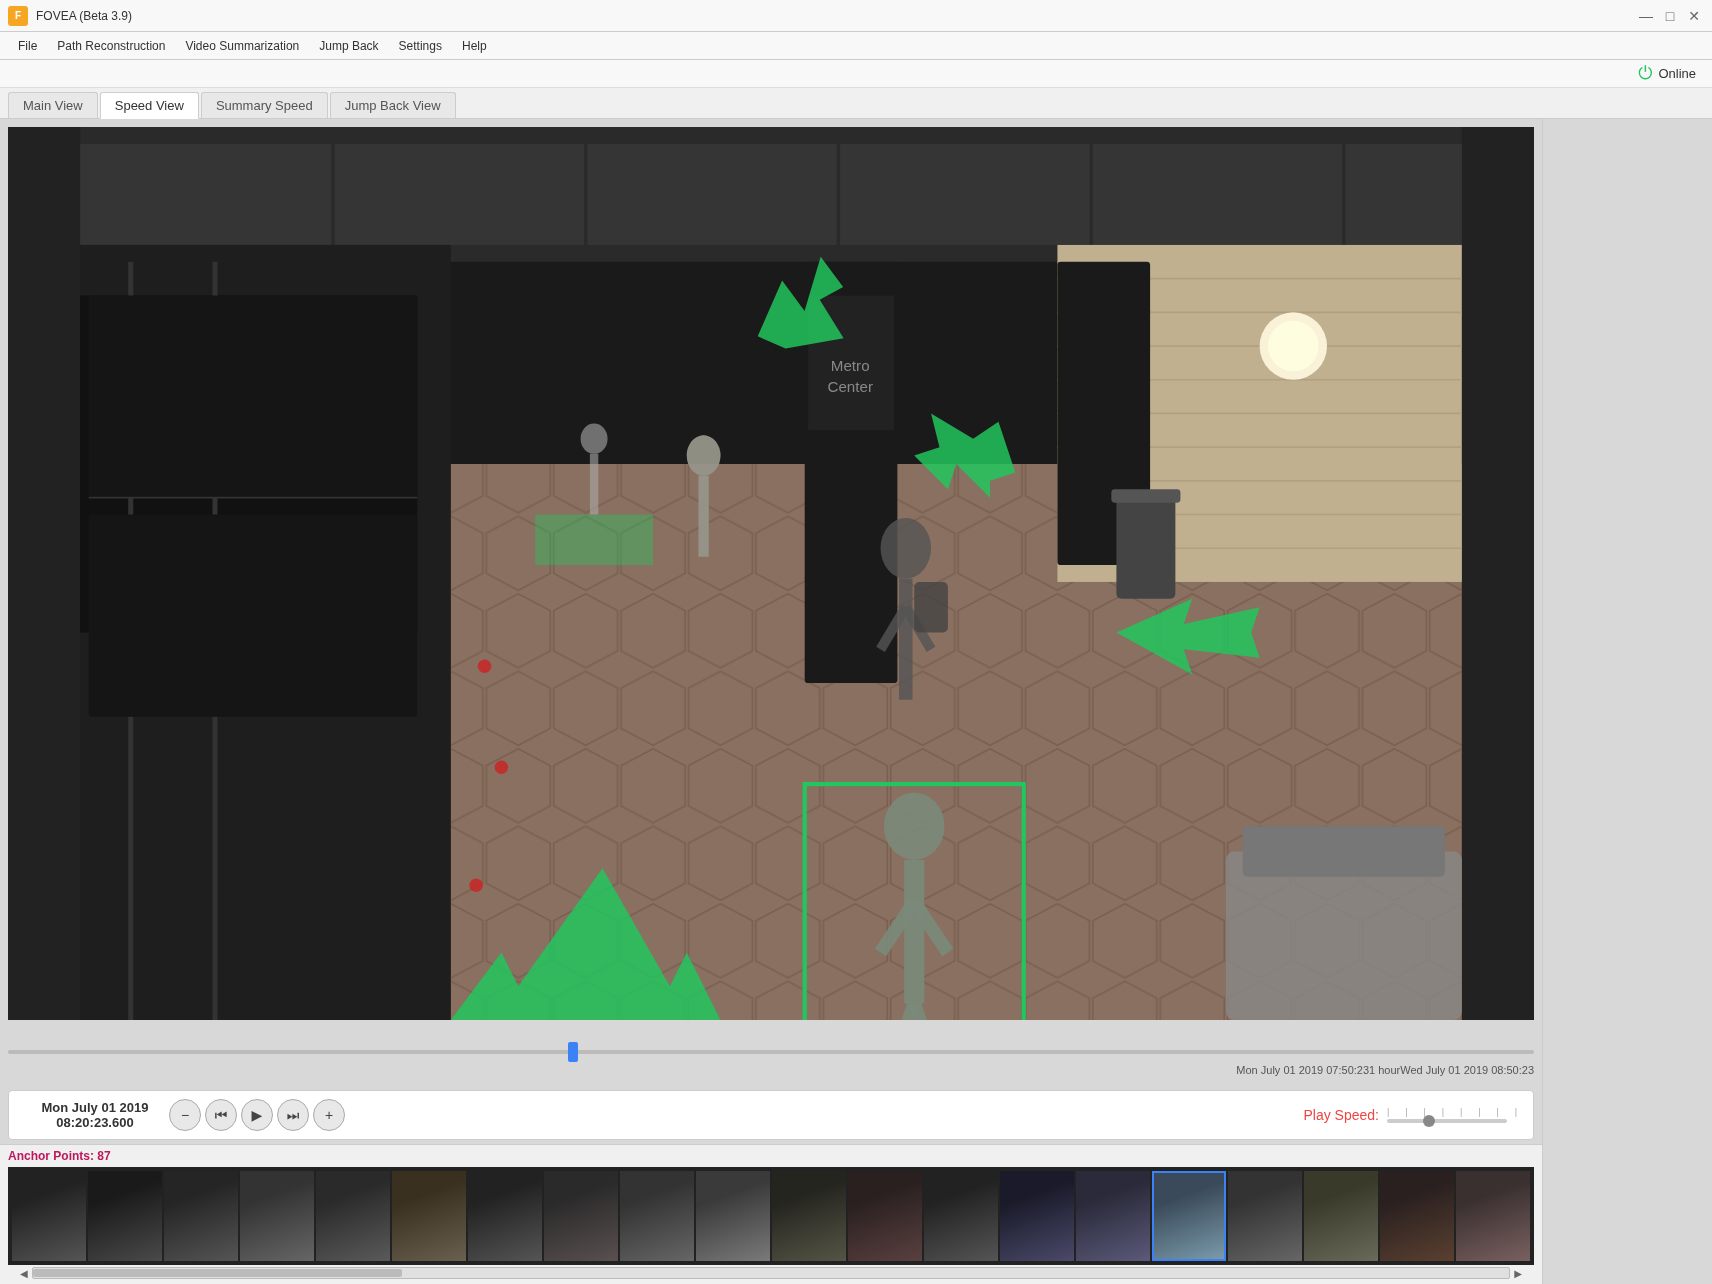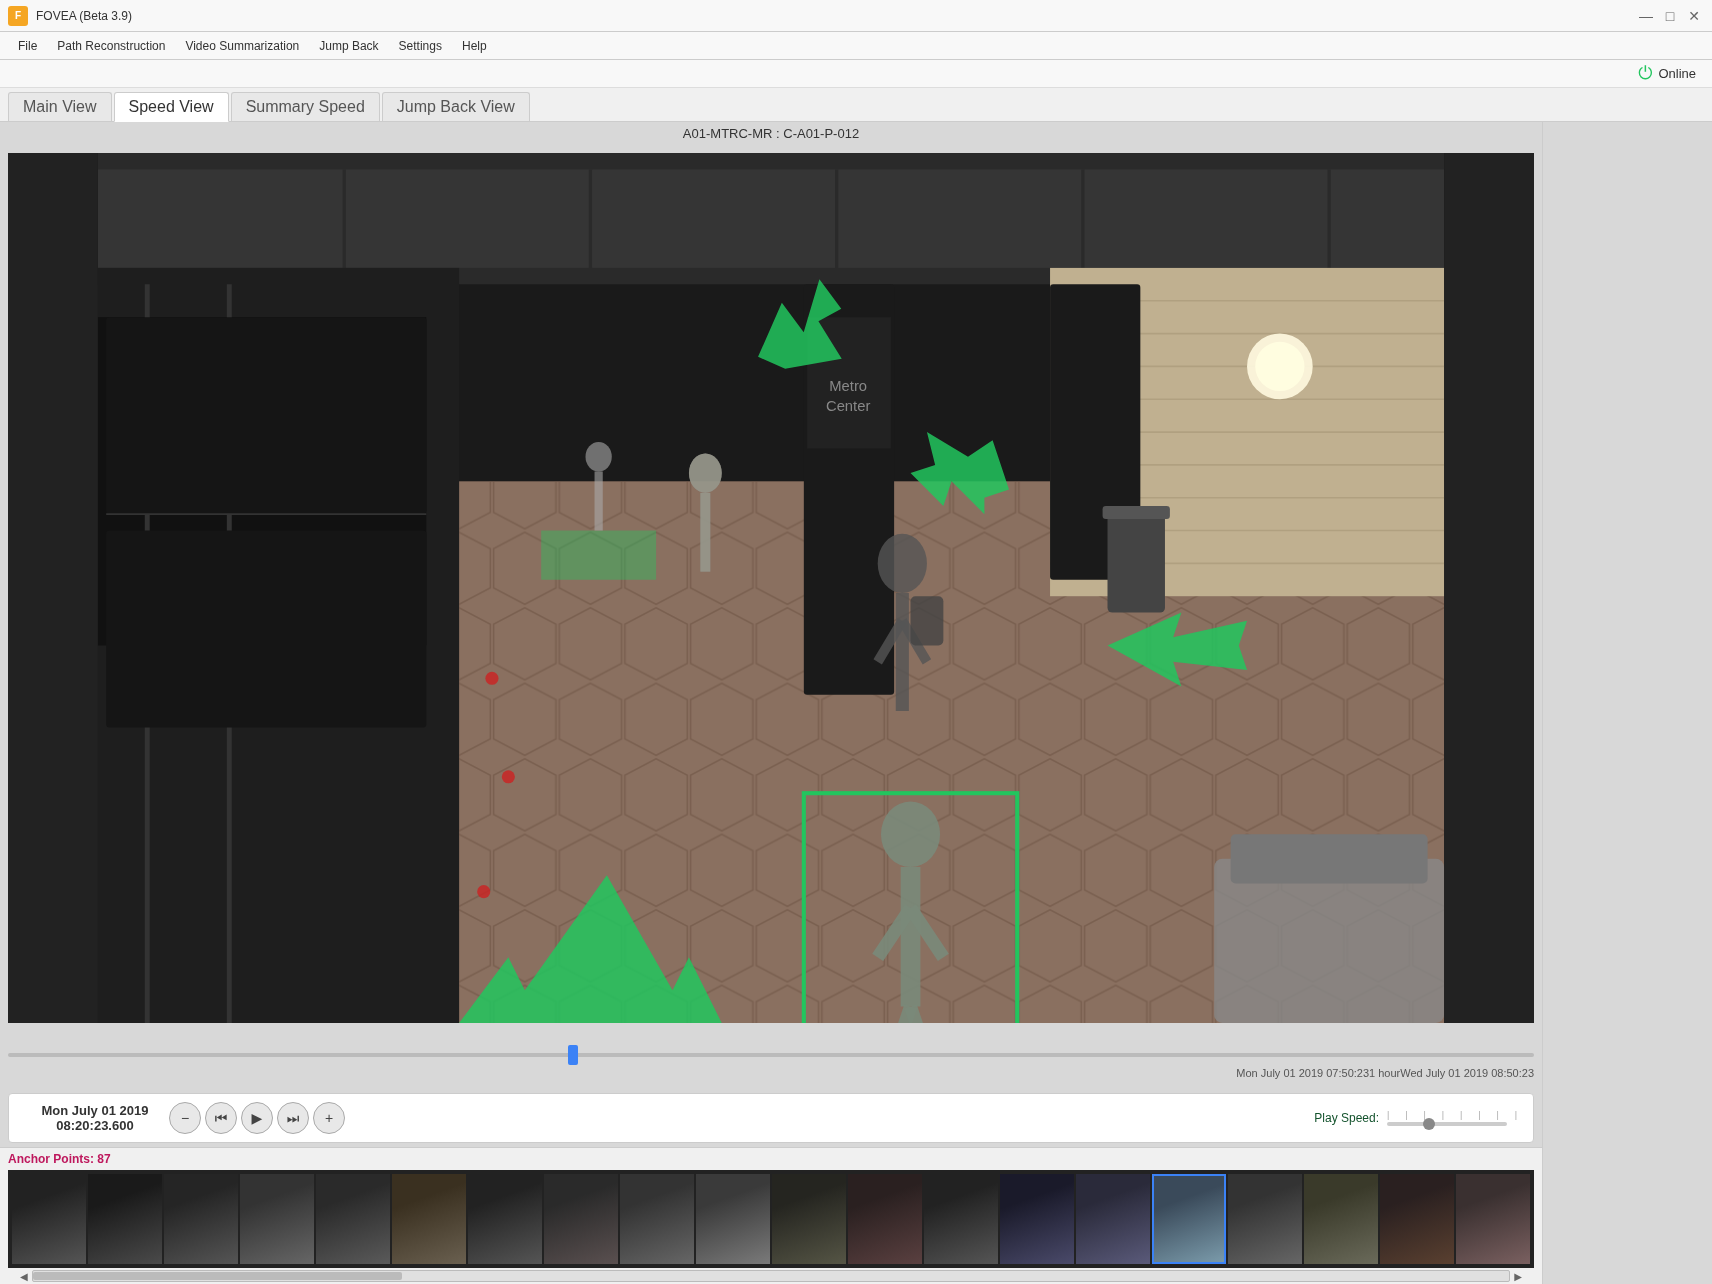--- a/index.html
+++ b/index.html
@@ -55,21 +55,21 @@
     .tab-bar {
       display: flex;
       background: #f0f0f0;
       border-bottom: 1px solid #ccc;
       padding: 4px 8px 0;
       gap: 2px;
     }
     .tab {
       padding: 5px 14px;
       cursor: pointer;
-      font-size: 16px;
+      font-size: 13px;
       border: 1px solid #ccc;
       border-bottom: none;
       background: #e8e8e8;
       color: #555;
       border-radius: 3px 3px 0 0;
     }
     .tab.active {
       background: white;
       color: #333;
       font-weight: 500;
@@ -184,21 +184,21 @@
       font-size: 14px;
       color: #444;
     }
     .ctrl-btn.play { background: #e8e8e8; }
     .play-speed-section {
       margin-left: auto;
       display: flex;
       align-items: center;
       gap: 8px;
     }
-    .play-speed-label { font-size: 12px; color: #14532d; }
+    .play-speed-label { font-size: 14px; color: #ef4444; }
     .speed-slider {
       width: 120px;
       height: 4px;
       background: #ccc;
       border-radius: 2px;
       position: relative;
     }
     .speed-thumb {
       position: absolute;
       width: 12px; height: 12px;
@@ -315,21 +315,20 @@
   <div class="tab">Main View</div>
   <div class="tab active">Speed View</div>
   <div class="tab">Summary Speed</div>
   <div class="tab">Jump Back View</div>
 </div>
 
 <div class="main-content">
 
   <div class="left-panel">
 
-    <div class="video-label">A01-MTRC-MR : C-A01-P-012</div>
 
     <div class="video-container">
       <div class="video-frame">
         
         <svg width="100%" height="100%" viewBox="0 0 820 530" xmlns="http://www.w3.org/2000/svg">
 
           <rect x="0" y="0" width="820" height="530" fill="#1a1a1a"></rect>
 
           <rect x="0" y="0" width="820" height="80" fill="#2a2a2a"></rect>
 

